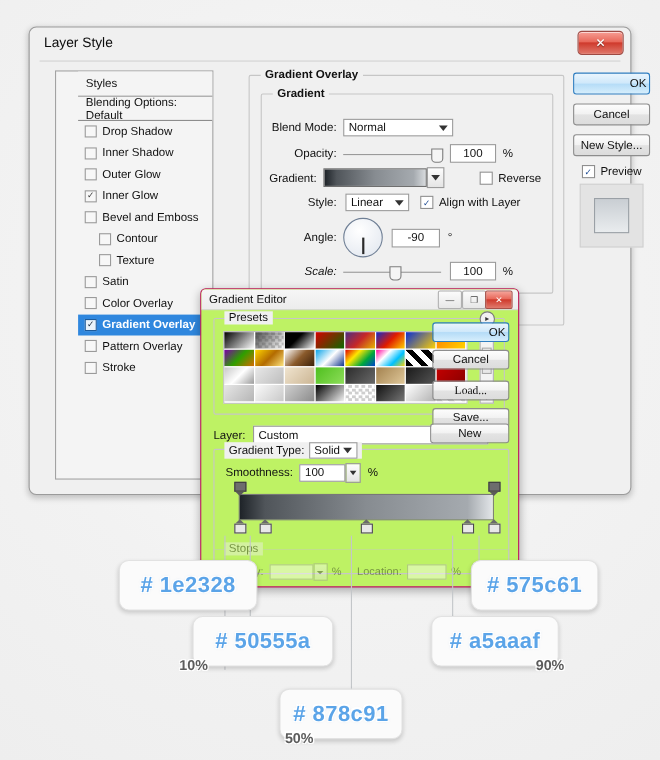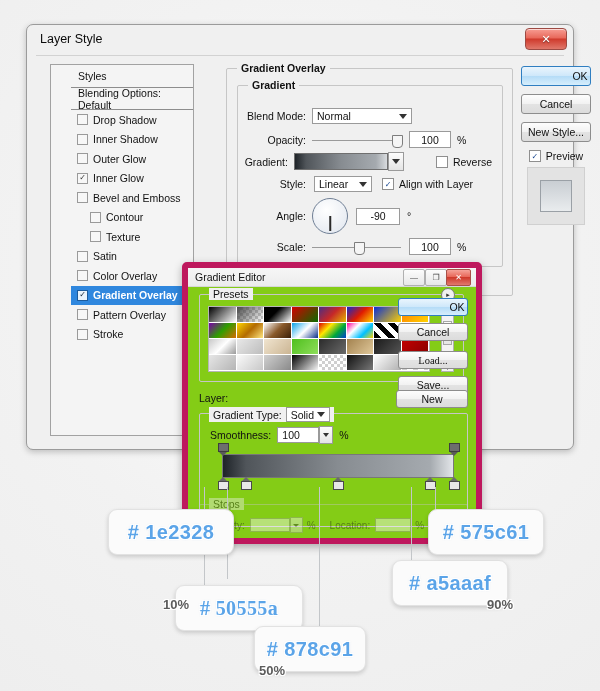--- a/index.html
+++ b/index.html
@@ -89,21 +89,21 @@
   .rbtn{height:18px;margin-bottom:8px;}
   .prevrow{display:flex;align-items:center;justify-content:center;font-size:10.5px;color:#111;margin-bottom:5px;}
   .thumbbox{width:56px;height:56px;margin:0 auto;background:#e3e3e3;border:1px solid #d0d0d0;
     display:flex;align-items:center;justify-content:center;}
   .thumbinner{width:30px;height:30px;border:1px solid #9aa0a6;
     background:linear-gradient(to bottom,#c9ced3,#e9ecee);}
 
   
   .ge-dialog{
     position:absolute;left:182px;top:262px;width:288px;height:270px;
-    background:#84cc16;border:6px solid #be185d;border-radius:5px;
+    background:#bef264;border:1px solid #be185d;border-radius:5px;
     box-shadow:0 3px 9px rgba(0,0,0,.3);overflow:hidden;
   }
   .ge-titlebar{height:18px;position:relative;border-bottom:1px solid #d7d7d7;
      background:linear-gradient(#f6f6f6,#ececec);}
   .ge-title{position:absolute;left:7px;top:3px;font-size:10.5px;color:#111;}
   .wbtn{position:absolute;top:1px;width:20px;height:15px;border:1px solid #b0b0b0;
     background:linear-gradient(#fcfcfc,#e7e7e7);border-radius:2px;
     display:flex;align-items:center;justify-content:center;font-size:8px;color:#444;}
   .wbtn.min{right:51px;}
   .wbtn.max{right:29px;}
@@ -294,21 +294,21 @@
         <div class="frow" style="left:0;top:110px;width:254px;height:40px;">
           <div class="lbl" style="width:68px;">Angle:</div>
           <div class="angle-dial" style="margin-left:6px;">
             <div class="needle" style="transform: translateX(-50%) rotate(0deg);"></div>
           </div>
           <div class="numfield" style="margin-left:8px;width:42px;">-90</div>
           <div style="margin-left:7px;font-size:10.5px;color:#111;">°</div>
         </div>
 
         <div class="frow" style="left:0;top:152px;width:254px;">
-          <div class="lbl" style="width:68px;">Scale:</div>
+          <div class="lbl" style="width:68px;font-style:italic;">Scale:</div>
           <div class="slider" style="margin-left:6px;width:89px;">
             <div class="track"></div>
             <div class="thumb" style="left:42px;"></div>
           </div>
           <div class="numfield" style="margin-left:8px;">100</div>
           <div style="margin-left:6px;font-size:10.5px;color:#111;">%</div>
         </div>
       </div>
 
       <div class="btn" style="position:absolute;left:52px;top:202px;width:74px;height:17px;">Make Default</div>
@@ -390,20 +390,21 @@
 
   <div class="ge-rbtns">
     <div class="btn primary ge-rbtn">OK</div>
     <div class="btn ge-rbtn">Cancel</div>
     <div class="btn ge-rbtn" style="margin-top:10px;font-family:Liberation Serif, serif;">Load...</div>
     <div class="btn ge-rbtn">Save...</div>
   </div>
 
   <div class="namerow">
     <div style="font-size:10.5px;color:#111;width:36px;">Layer:</div>
+    <div class="field" style="width:214px;height:17px;">Custom</div>
   </div>
   <div class="btn newbtn">New</div>
 
   <div class="gt-grp">
     <div class="gt-legend">
       <span>Gradient Type:</span>
       <span class="field" style="width:44px;height:15px;justify-content:space-between;">
         <span>Solid</span>
         <span class="caret"></span>
       </span>
@@ -479,21 +480,21 @@
 </div>
 
 <div class="leader" style="left:204px;top:487px;height:122px;"></div>
 <div class="leader" style="left:227px;top:487px;height:92px;"></div>
 <div class="leader" style="left:319px;top:487px;height:155px;"></div>
 <div class="leader" style="left:411px;top:487px;height:92px;"></div>
 <div class="leader" style="left:435px;top:487px;height:40px;"></div>
 
 <div class="callout" style="left:108px;top:509px;width:124px;height:44px;"># 1e2328</div>
 
-<div class="callout" style="left:175px;top:585px;width:126px;height:44px;font-family:Liberation Serif, serif;"># 50555a</div>
+<div class="callout" style="left:175px;top:560px;width:126px;height:44px;"># 50555a</div>
 <div class="pct" style="left:163px;top:597px;">10%</div>
 
 <div class="callout" style="left:254px;top:626px;width:110px;height:44px;"># 878c91</div>
 <div class="pct" style="left:259px;top:663px;">50%</div>
 
 <div class="callout" style="left:392px;top:560px;width:114px;height:44px;"># a5aaaf</div>
 <div class="pct" style="left:487px;top:597px;">90%</div>
 
 <div class="callout" style="left:428px;top:509px;width:114px;height:44px;"># 575c61</div>
 

